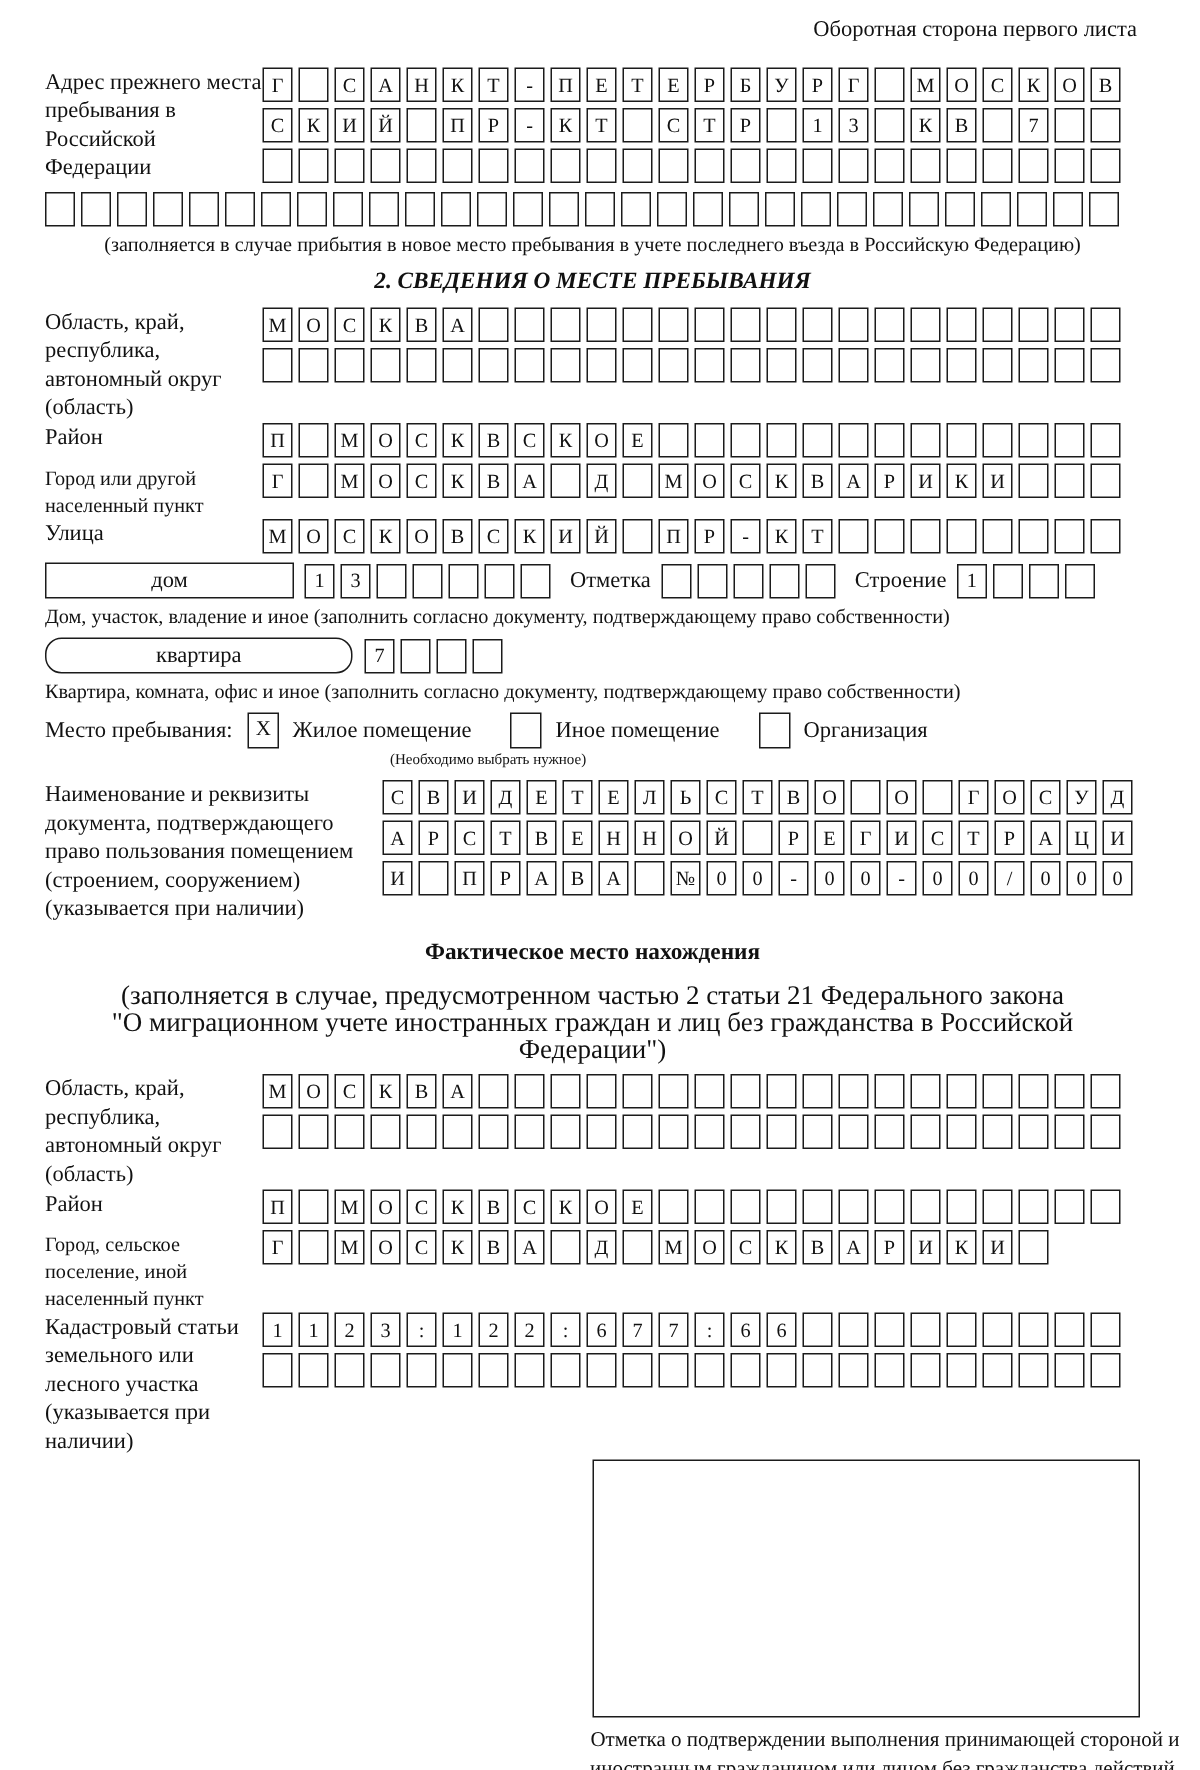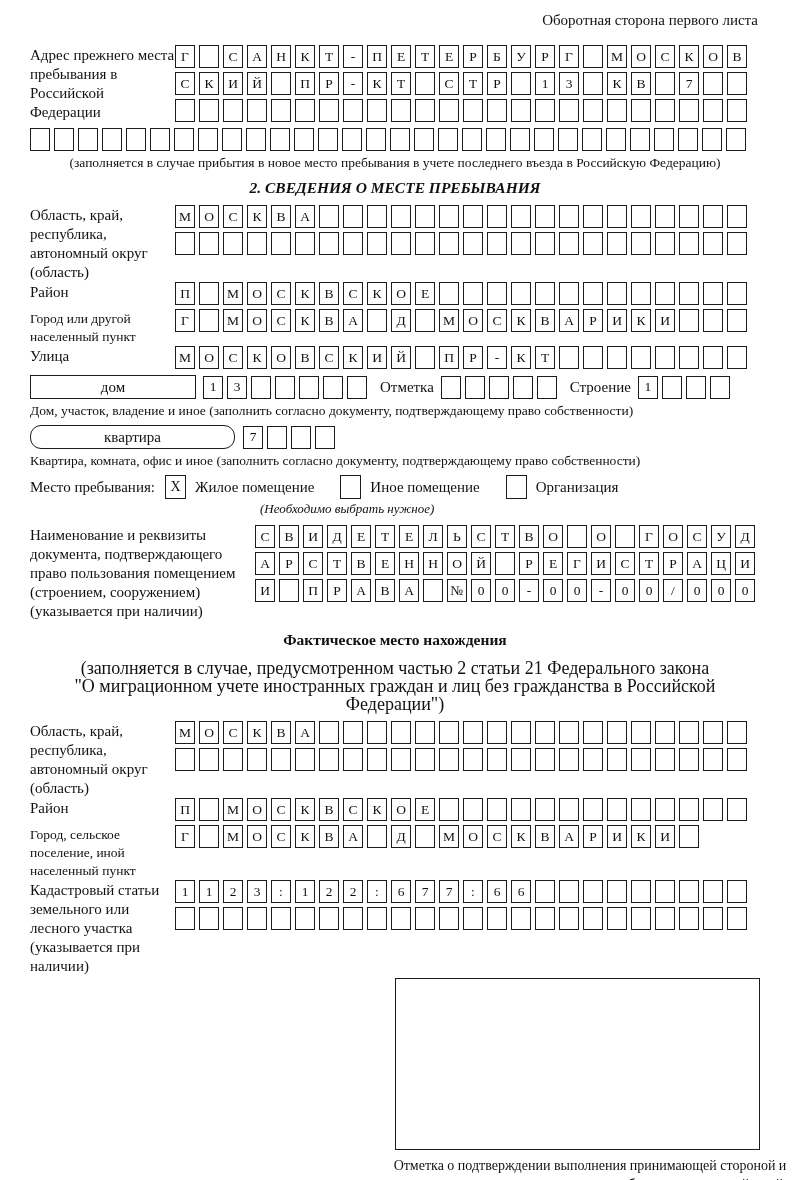--- a/index.html
+++ b/index.html
@@ -30,21 +30,21 @@
   .rect-dom { width:166px; margin-right:7px; }
   .rect-kv  { width:205px; margin-right:8px;border-radius:11px; }
   .inline-cells { display:flex; }
   .mid-label { font-size:15px; margin:0 7px 0 9px; }
 
   .stayrow { display:flex; align-items:center; margin:6px 0 2px 0; font-size:15px; }
   .chk { box-sizing:border-box; width:21px; height:24px; border:1.7px solid #1b1b1b; display:inline-flex;
          align-items:center; justify-content:center; font-size:14px; flex:none; background:#fff; }
   .stay-label { margin-right:10px; }
   .opt-label { margin:0 26px 0 9px; }
-  .choose-note { font-size:13px; margin:2px 0 8px 230px;font-style:italic; }
+  .choose-note { font-size:10px; margin:2px 0 8px 230px; }
 
   .subhead { text-align:center; font-weight:bold; font-size:15.5px; margin:10px 0 10px 0; }
   .law-note { text-align:center; font-size:18px; line-height:18px; margin-bottom:8px; }
 
   .stamp-box { box-sizing:border-box; width:365px; height:172px; border:1.7px solid #1b1b1b; margin-left:365px; margin-top:2px; background:#fff; }
   .stamp-note { width:420px; margin-left:350px; margin-top:7px; text-align:center; font-size:14px; line-height:18.5px; }
 </style>
 </head>
 <body>
 

